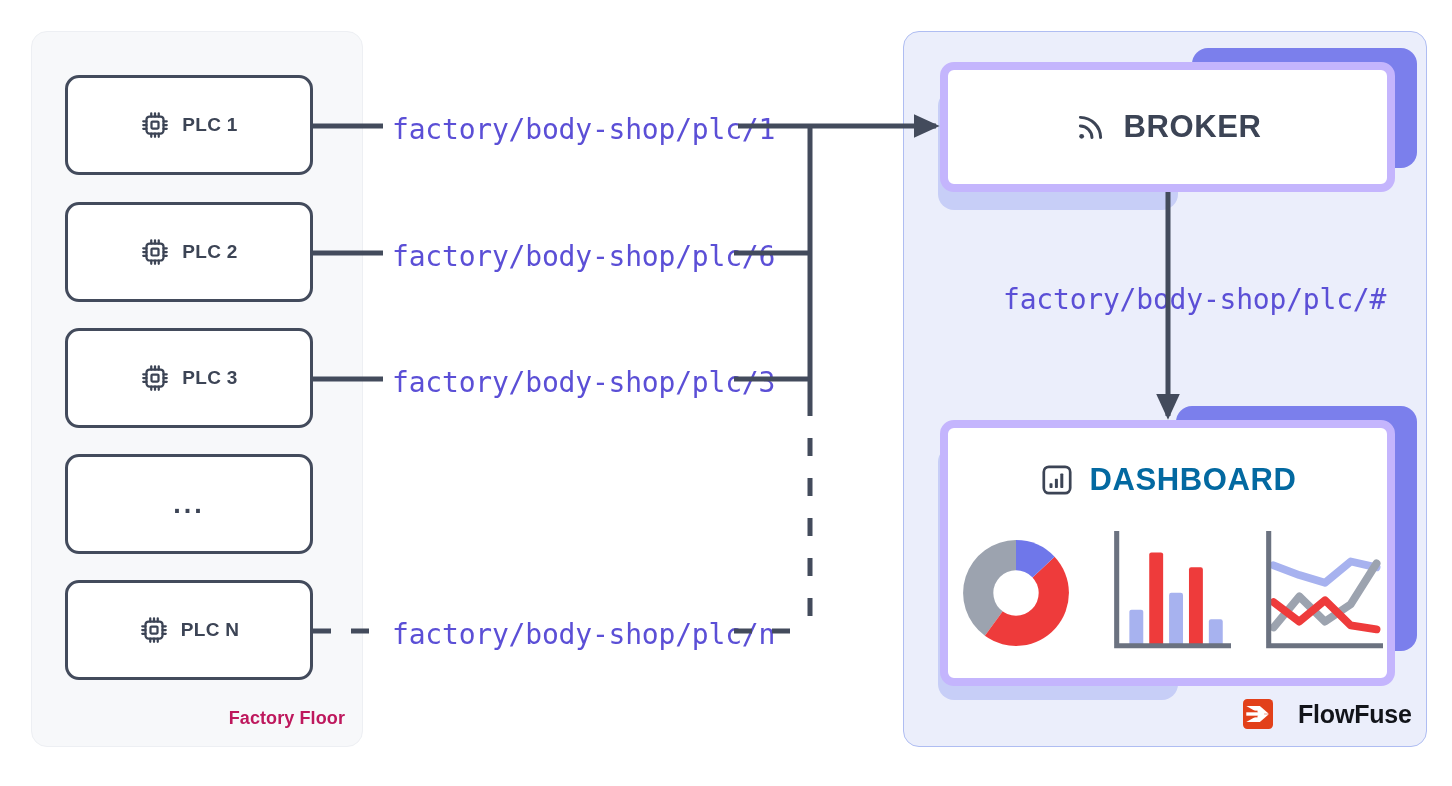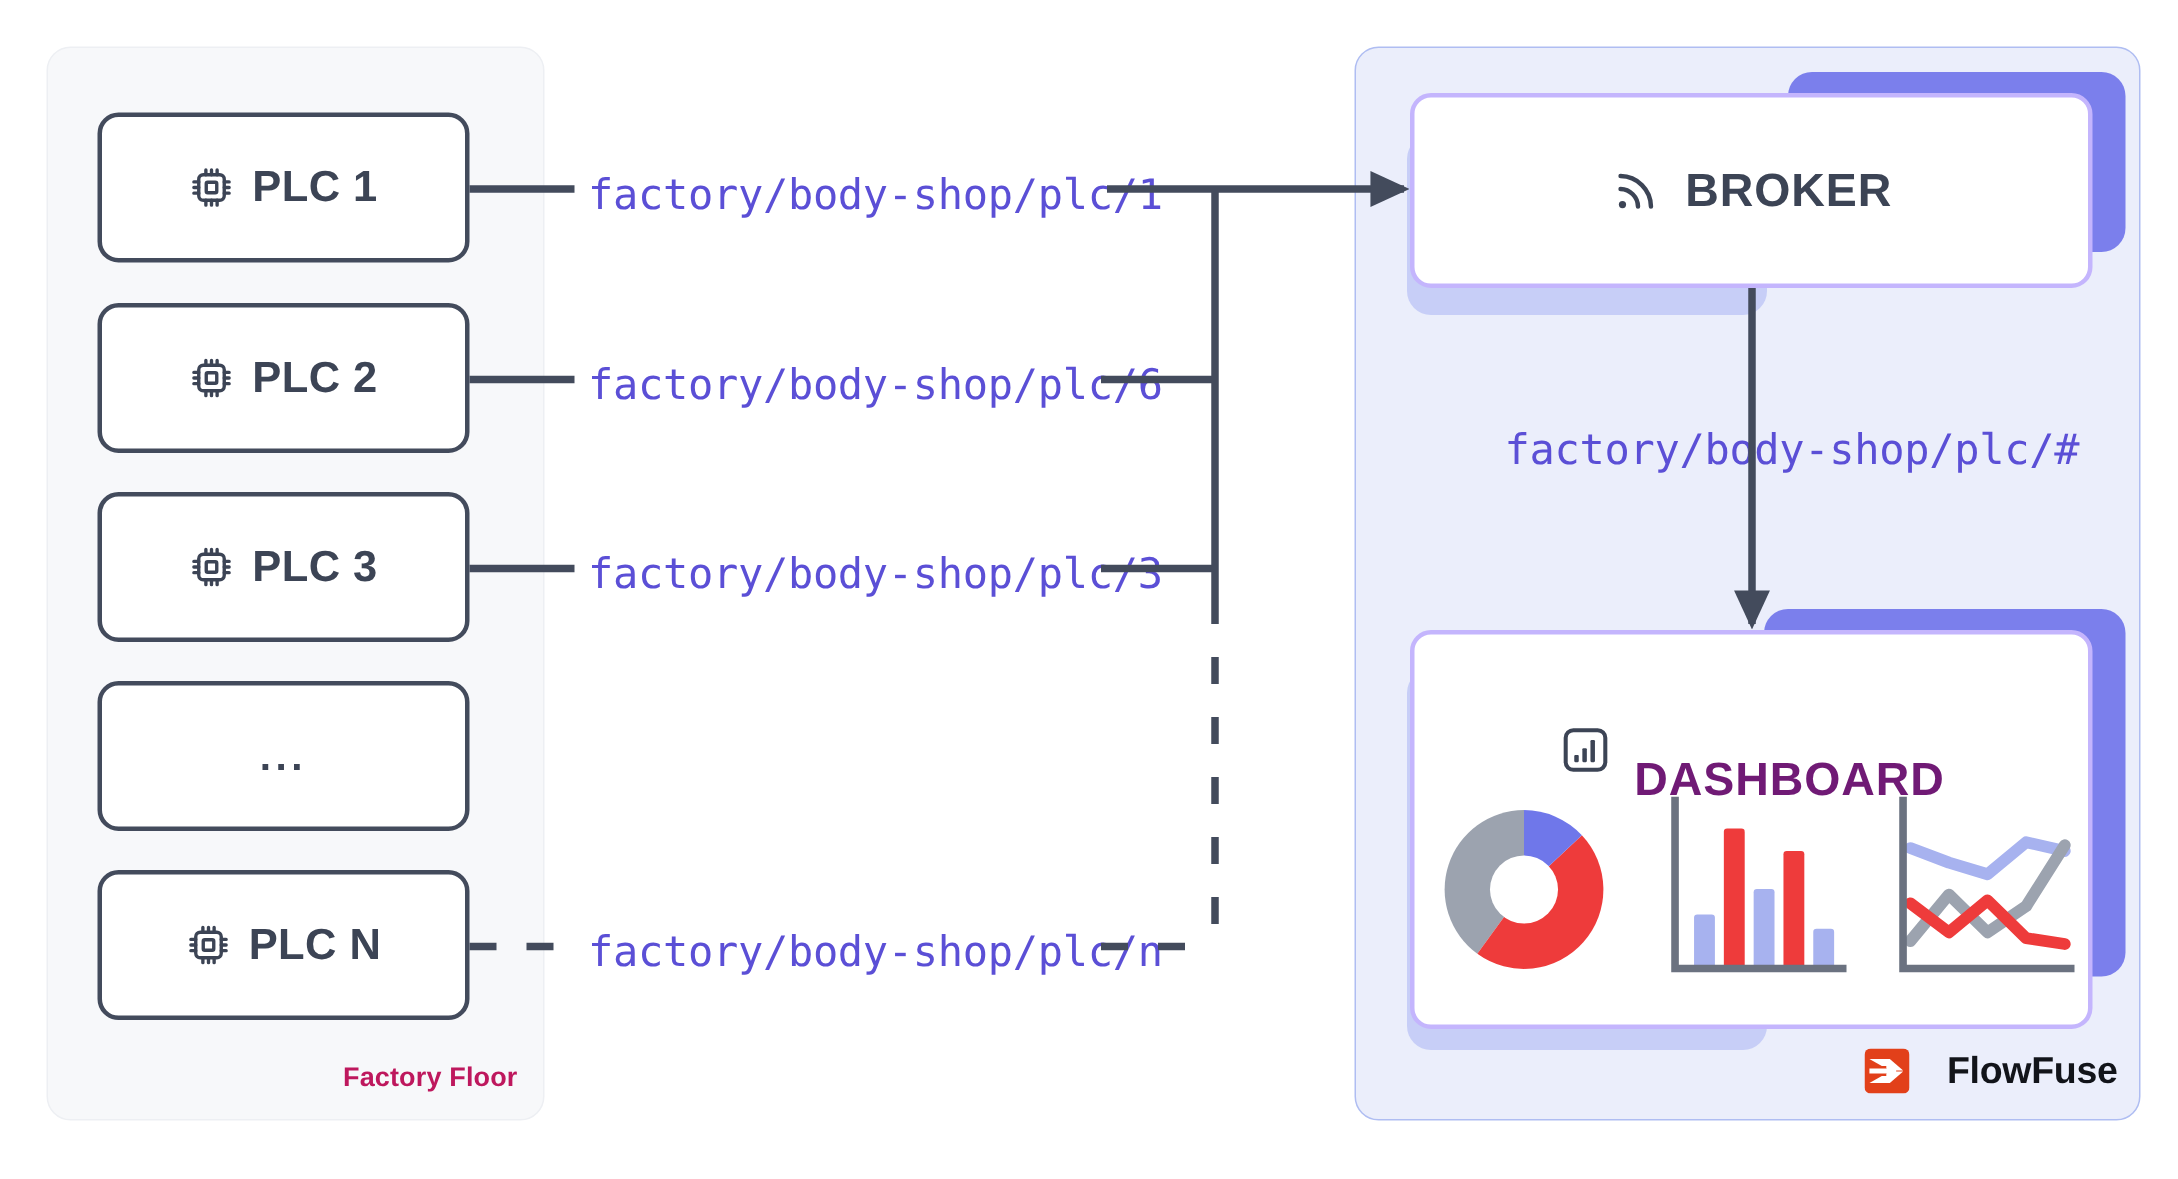--- a/index.html
+++ b/index.html
@@ -20,60 +20,60 @@
     font-size:18px;font-weight:bold;color:#be185d;letter-spacing:.1px;
   }
 
   
   .plc{
     position:absolute;left:65px;width:248px;height:100px;
     background:#fff;border:3px solid #434B5C;border-radius:14px;
     display:flex;align-items:center;justify-content:center;gap:12px;
     box-sizing:border-box;
   }
-  .plc .lbl{font-size:29px;font-weight:bold;color:#3C4455;letter-spacing:.3px;}
+  .plc .lbl{font-size:19px;font-weight:bold;color:#3C4455;letter-spacing:.3px;}
   .plc.dots .lbl{font-size:27px;letter-spacing:3px;color:#3C4455;}
   .cpu-ico{width:30px;height:30px;display:block;flex:none;}
 
   
   .topic{
     position:absolute;color:#5B4FD6;
     font-family:"DejaVu Sans Mono","Liberation Mono",monospace;
     font-size:28px;letter-spacing:-0.2px;white-space:nowrap;
   }
 
   
   .card{position:absolute;}
   .card .shadow-purple{
     position:absolute;background:#7B7FEC;border-radius:16px;
   }
   .card .shadow-lilac{
     position:absolute;background:#C7CEF7;border-radius:16px;
   }
   .card .face{
-    position:absolute;background:#fff;border:3px solid #c4b5fd;border-radius:14px;
+    position:absolute;background:#fff;border:8px solid #c4b5fd;border-radius:14px;
     box-sizing:border-box;
   }
 
   .broker{left:940px;top:62px;width:455px;height:130px;}
   .broker .shadow-purple{left:252px;top:-14px;width:225px;height:120px;}
   .broker .shadow-lilac{left:-2px;top:28px;width:240px;height:120px;}
   .broker .face{left:0;top:0;width:455px;height:130px;
     display:flex;align-items:center;justify-content:center;gap:16px;}
   .broker .title{font-size:31px;font-weight:bold;color:#3C4455;letter-spacing:.6px;}
 
   .dashboard{left:940px;top:420px;width:455px;height:266px;}
   .dashboard .shadow-purple{left:236px;top:-14px;width:241px;height:245px;}
   .dashboard .shadow-lilac{left:-2px;top:26px;width:240px;height:254px;}
   .dashboard .face{left:0;top:0;width:455px;height:266px;}
   .dash-head{
     position:absolute;left:0;top:42px;width:455px;
     display:flex;align-items:center;justify-content:center;gap:15px;
   }
-  .dash-head .title{font-size:31px;font-weight:bold;color:#701a75;letter-spacing:.6px;margin-top:40px;}
+  .dash-head .title{font-size:31px;font-weight:bold;color:#0369a1;letter-spacing:.6px;}
   .dash-charts{
     position:absolute;left:0;top:108px;width:455px;height:130px;
     display:flex;align-items:center;justify-content:center;gap:30px;
   }
 
   
   .flowfuse{
     position:absolute;left:1243px;top:699px;
     display:flex;align-items:center;gap:25px;
   }

